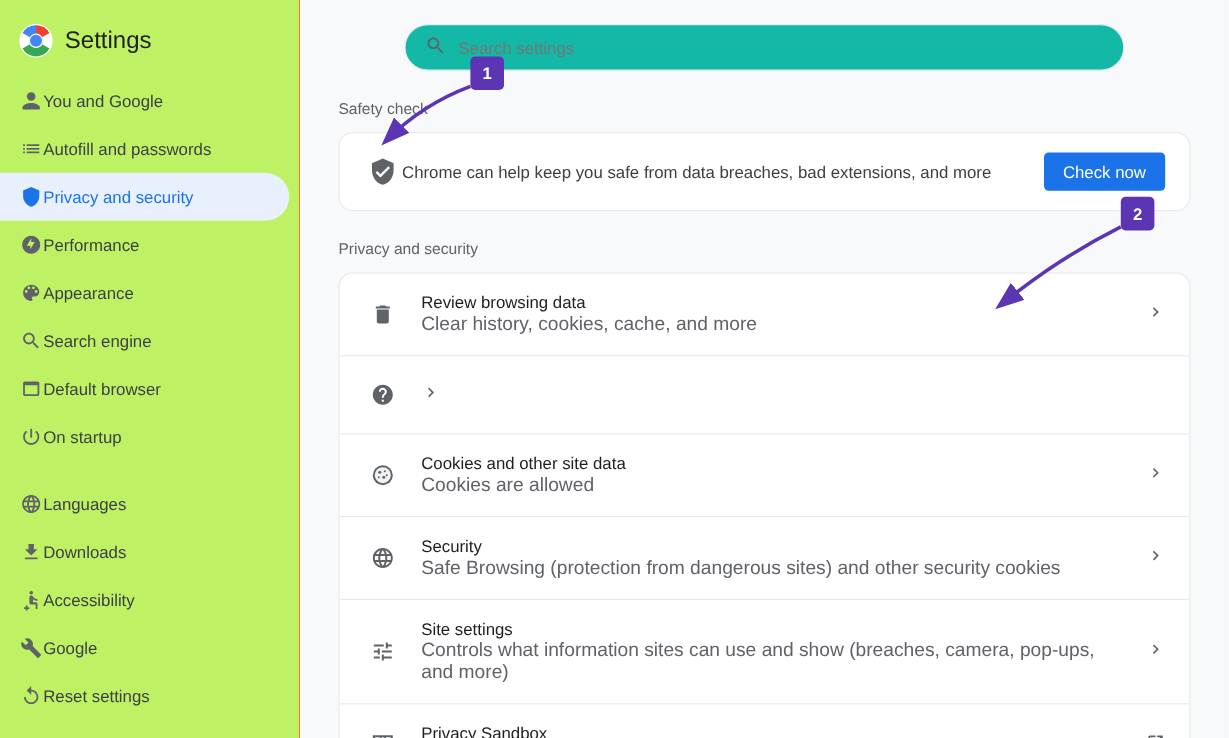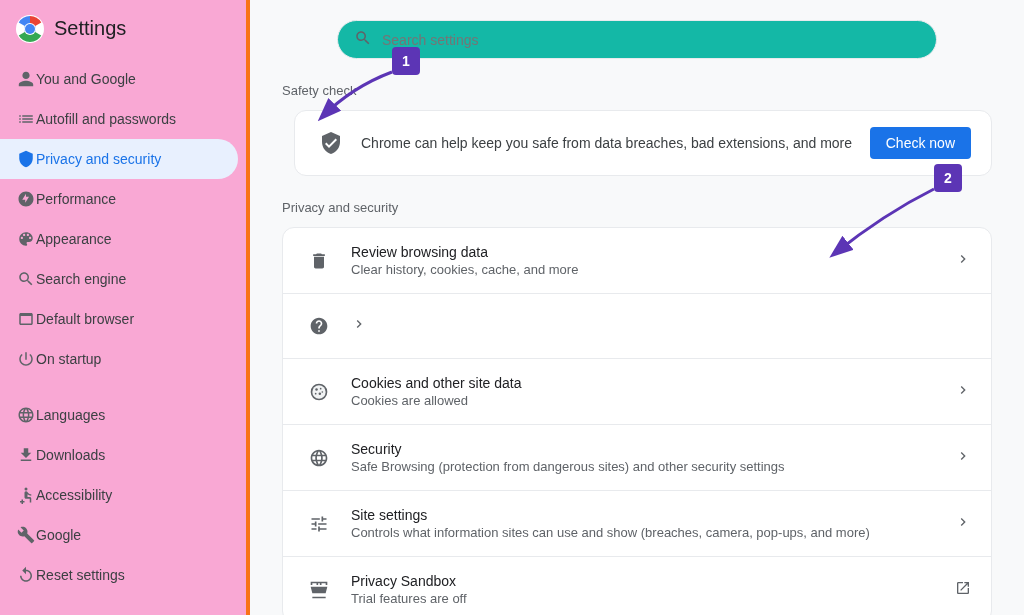--- a/index.html
+++ b/index.html
@@ -2,27 +2,26 @@
 <html><head>
   <meta charset="utf-8">
   <style>
     * { margin: 0; padding: 0; box-sizing: border-box; }
     body { font-family: 'Segoe UI', Arial, sans-serif; background: #fff; display: flex; height: 615px; overflow: hidden; font-size: 14px; color: #202124; }
 
     
     .sidebar {
       width: 250px;
       min-width: 250px;
-      background: #f9a8d4;
+      background: #bef264;
       padding: 10px 0;
-      border-right: 4px solid #f97316;
+      border-right: 1px solid #f97316;
       overflow-y: auto;
       display: flex;
       flex-direction: column;
-      justify-content: center;
     }
     .sidebar-header {
       display: flex;
       align-items: center;
       padding: 10px 16px 16px 16px;
       gap: 10px;
     }
     .chrome-logo {
       width: 28px;
       height: 28px;
@@ -83,24 +82,22 @@
       margin-bottom: 12px;
       text-transform: none;
     }
     .safety-check-card {
       background: #fff;
       border-radius: 12px;
       border: 1px solid #e8eaed;
       padding: 16px 20px;
       display: flex;
       align-items: center;
-      gap: 14px;
       margin-bottom: 24px;
       position: relative;
-      margin-left: 12px;
     }
     .safety-check-icon {
       width: 32px;
       height: 32px;
       flex-shrink: 0;
       color: #5f6368;
       display: flex;
       align-items: center;
       justify-content: center;
       font-size: 20px;
@@ -156,21 +153,21 @@
       font-size: 18px;
     }
     .settings-row-content { flex: 1; }
     .settings-row-title {
       font-size: 14px;
       font-weight: 500;
       color: #202124;
       margin-bottom: 2px;
     }
     .settings-row-subtitle {
-      font-size: 13px;
+      font-size: 16px;
       color: #5f6368;
     }
     .settings-row-chevron {
       color: #5f6368;
       font-size: 16px;
       flex-shrink: 0;
     }
     .settings-row-external {
       color: #5f6368;
       font-size: 16px;
@@ -456,21 +453,21 @@
       </div>
 
       <div class="settings-row">
         <span class="settings-row-icon">
           <svg width="20" height="20" viewBox="0 0 24 24" fill="#5f6368">
               <path d="M11.99 2C6.47 2 2 6.48 2 12s4.47 10 9.99 10C17.52 22 22 17.52 22 12S17.52 2 11.99 2zm6.93 6h-2.95c-.32-1.25-.78-2.45-1.38-3.56 1.84.63 3.37 1.91 4.33 3.56zM12 4.04c.83 1.2 1.48 2.53 1.91 3.96h-3.82c.43-1.43 1.08-2.76 1.91-3.96zM4.26 14C4.1 13.36 4 12.69 4 12s.1-1.36.26-2h3.38c-.08.66-.14 1.32-.14 2s.06 1.34.14 2H4.26zm.82 2h2.95c.32 1.25.78 2.45 1.38 3.56-1.84-.63-3.37-1.9-4.33-3.56zm2.95-8H5.08c.96-1.66 2.49-2.93 4.33-3.56C8.81 5.55 8.35 6.75 8.03 8zM12 19.96c-.83-1.2-1.48-2.53-1.91-3.96h3.82c-.43 1.43-1.08 2.76-1.91 3.96zM14.34 14H9.66c-.09-.66-.16-1.32-.16-2s.07-1.35.16-2h4.68c.09.65.16 1.32.16 2s-.07 1.34-.16 2zm.25 5.56c.6-1.11 1.06-2.31 1.38-3.56h2.95c-.96 1.65-2.49 2.93-4.33 3.56zM16.36 14c.08-.66.14-1.32.14-2s-.06-1.34-.14-2h3.38c.16.64.26 1.31.26 2s-.1 1.36-.26 2h-3.38z"></path>
             </svg>
         </span>
         <div class="settings-row-content">
           <div class="settings-row-title">Security</div>
-          <div class="settings-row-subtitle">Safe Browsing (protection from dangerous sites) and other security settings</div>
+          <div class="settings-row-subtitle">Safe Browsing (protection from dangerous sites) and other security cookies</div>
         </div>
         <span class="settings-row-chevron">
           <svg width="16" height="16" viewBox="0 0 24 24" fill="currentColor">
               <path d="M10 6L8.59 7.41 13.17 12l-4.58 4.59L10 18l6-6z"></path>
             </svg>
         </span>
       </div>
 
       <div class="settings-row">
         <span class="settings-row-icon">

